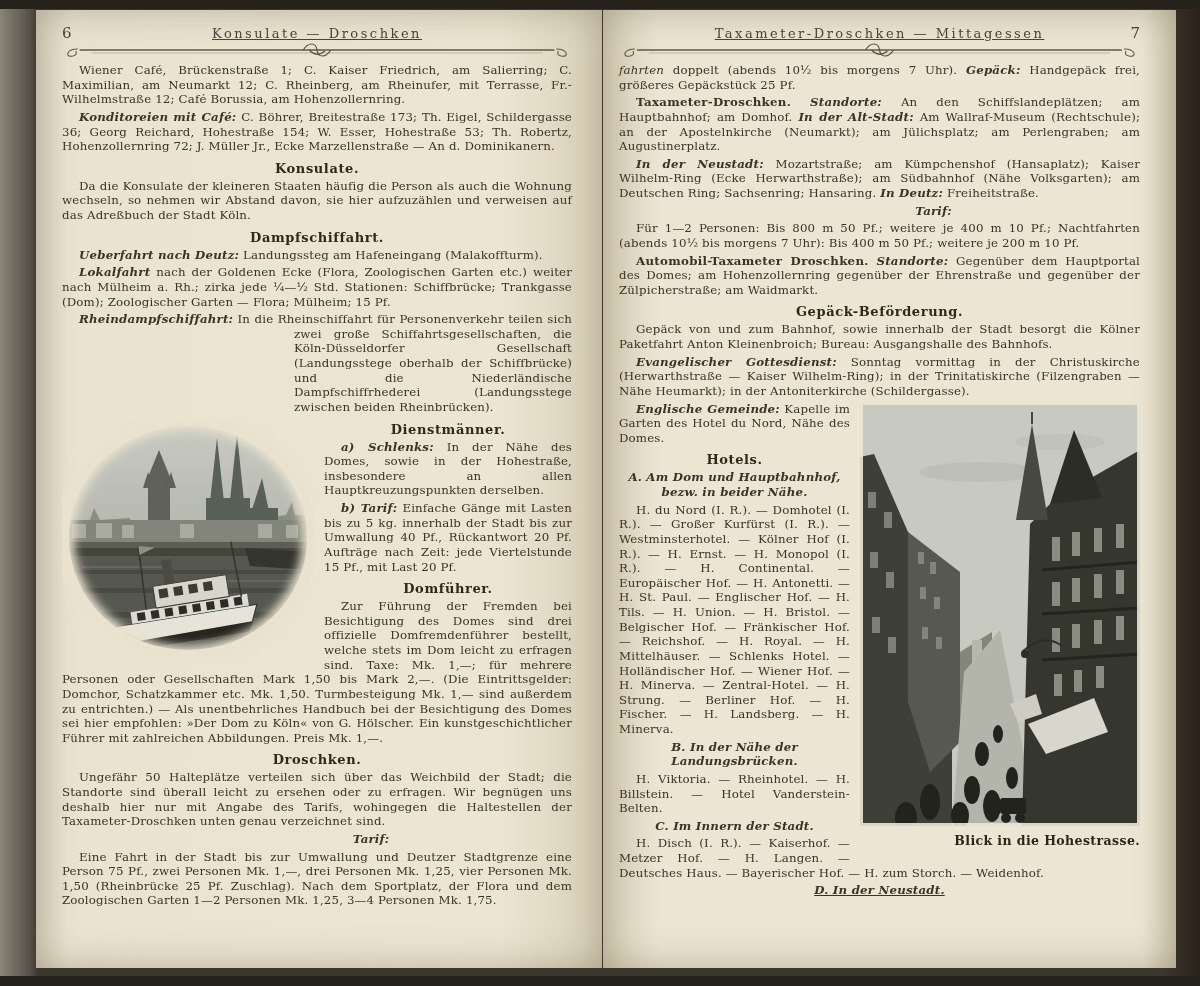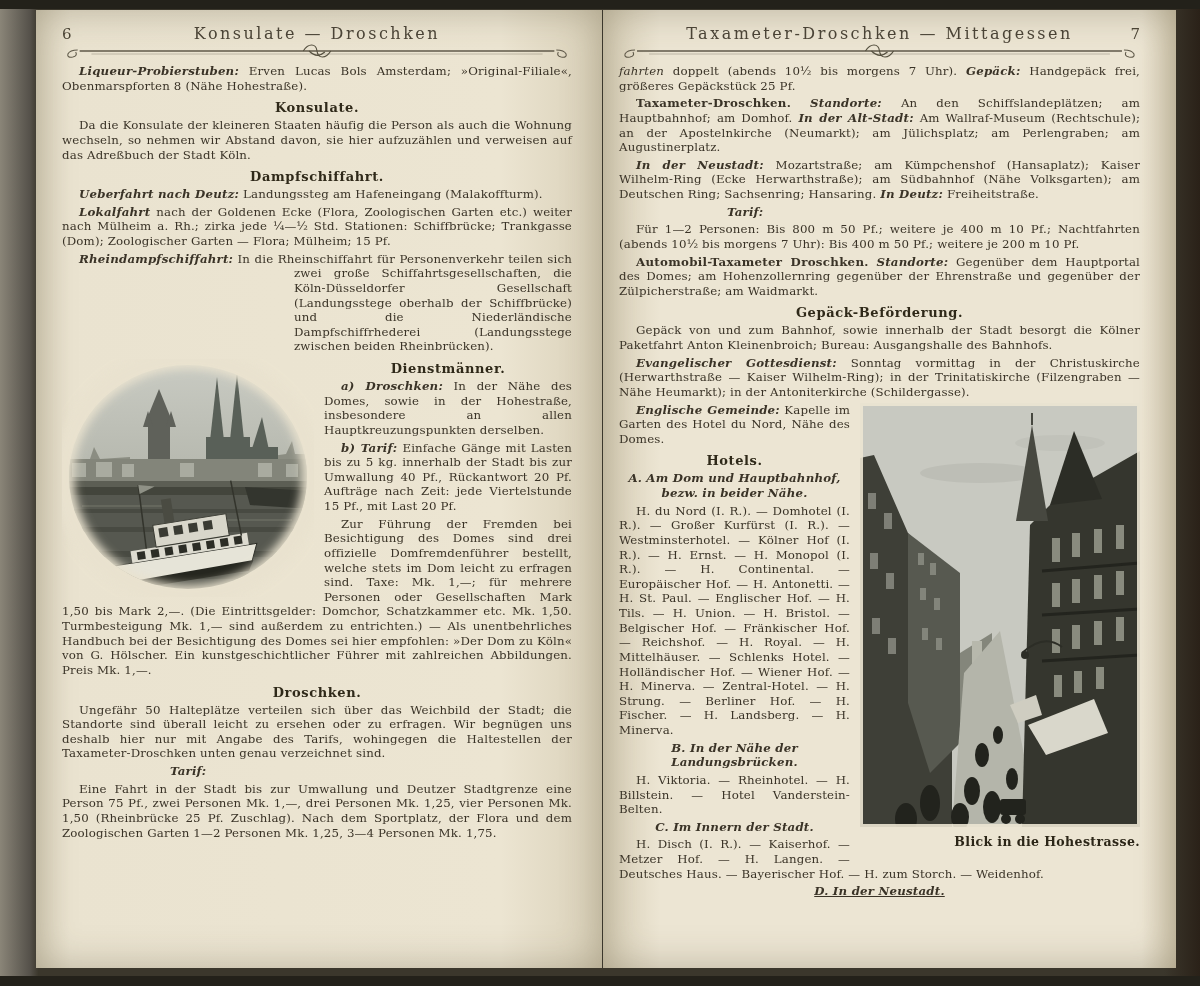--- a/index.html
+++ b/index.html
@@ -16,30 +16,30 @@
     box-shadow:inset 0 0 38px rgba(90,80,55,.35);
   }
   .page-left{left:36px;width:566px;background:linear-gradient(90deg,#ddd5bf 0%,#eae3d0 6%,#ece5d2 82%,#d9d0b8 100%);}
   .page-right{left:603px;width:573px;background:linear-gradient(90deg,#d8cfb7 0%,#ece5d3 10%,#ece5d3 94%,#d5cbb2 100%);}
   .page-inner{position:relative;height:100%;box-sizing:border-box;}
   .page-left .page-inner{padding:14px 30px 0 26px;}
   .page-right .page-inner{padding:14px 36px 0 16px;}
 
   .page-header{display:grid;grid-template-columns:46px 1fr 46px;align-items:baseline;margin-bottom:1px;}
   .page-num{font-size:15px;color:#4a4334;}
-  .page-title{text-align:center;font-size:16px;letter-spacing:2.5px;color:#4a4336;}
+  .page-title{text-align:center;font-size:13px;letter-spacing:2.5px;color:#4a4336;text-decoration:underline;}
   .rule{display:block;width:100%;height:16px;margin-bottom:4px;}
 
   p{margin:3px 0;font-size:11.8px;line-height:1.24;text-align:justify;letter-spacing:.15px;}
   p.ind{text-indent:17px;}
   .lbl{font-style:italic;font-weight:bold;letter-spacing:.2px;}
   .blbl{font-weight:bold;letter-spacing:.3px;}
   h2{margin:7px 0 3px;text-align:center;font-size:13px;letter-spacing:.6px;color:#2f2919;font-weight:bold;}
   .hang{padding-left:232px;text-indent:-215px;}
-  .tarif-line{margin-left:108px;text-align:left;font-style:italic;font-weight:bold;}
+  .tarif-line{margin-left:108px;text-align:center;font-style:italic;font-weight:bold;}
   .clear{clear:both;}
 
   .oval-photo{float:left;width:252px;height:238px;margin:2px 10px 2px 0;}
   .street-float{float:right;width:280px;margin:0 0 4px 10px;}
   .street-photo{display:block;width:280px;height:424px;}
   .photo-caption{text-align:right;font-weight:bold;font-size:12.5px;letter-spacing:.4px;margin-top:7px;color:#2c2618;}
 </style>
 </head>
 <body data-name="book-scan">
 
@@ -54,23 +54,24 @@
     <span></span>
   </div>
   <svg class="rule" viewBox="0 0 520 16" preserveAspectRatio="none" data-name="left-header-rule-ornament-icon">
     <path d="M16,6 q-8,0 -10,4 q-1,4 5,3 q5,-1 3,-5" fill="none" stroke="#5f5949" stroke-width="1.1"></path>
     <line x1="18" y1="7" x2="502" y2="7" stroke="#5f5949" stroke-width="1.3"></line>
     <line x1="30" y1="10" x2="490" y2="10" stroke="#5f5949" stroke-width="0.6" opacity="0.55"></line>
     <path d="M246,7 c5,-8 13,-8 14,0 c1,8 9,8 14,0 M252,7 q8,8 16,1" fill="none" stroke="#55503f" stroke-width="1.2"></path>
     <path d="M504,6 q8,0 10,4 q1,4 -5,3 q-5,-1 -3,-5" fill="none" stroke="#5f5949" stroke-width="1.1"></path>
   </svg>
 
-
-
-  <p class="ind" data-name="liqueur-paragraph"><i class="lbl" data-name="liqueur-label">Liqueur-Probierstuben:</i> <span data-name="liqueur-text">Erven Lucas Bols Amsterdam; »Original-Filiale«, Obenmarspforten 8 (Nähe Hohestraße).</span></p>
+  <p class="ind" data-name="cafes-paragraph">Wiener Café, Brückenstraße 1; C. Kaiser Friedrich, am Salierring; C. Maximilian, am Neumarkt 12; C. Rheinberg, am Rheinufer, mit Terrasse, Fr.-Wilhelmstraße 12; Café Borussia, am Hohenzollernring.</p>
+
+  <p class="ind" data-name="konditoreien-paragraph"><i class="lbl" data-name="konditoreien-label">Konditoreien mit Café:</i> <span data-name="konditoreien-text">C. Böhrer, Breitestraße 173; Th. Eigel, Schildergasse 36; Georg Reichard, Hohestraße 154; W. Esser, Hohestraße 53; Th. Robertz, Hohenzollernring 72; J. Müller Jr., Ecke Marzellenstraße — An d. Dominikanern.</span></p>
+
 
   <h2 data-name="konsulate-heading">Konsulate.</h2>
   <p class="ind" data-name="konsulate-paragraph">Da die Konsulate der kleineren Staaten häufig die Person als auch die Wohnung wechseln, so nehmen wir Abstand davon, sie hier aufzuzählen und verweisen auf das Adreßbuch der Stadt Köln.</p>
 
   <h2 data-name="dampfschiffahrt-heading">Dampfschiffahrt.</h2>
   <p class="ind" data-name="ueberfahrt-paragraph"><i class="lbl" data-name="ueberfahrt-label">Ueberfahrt nach Deutz:</i> <span data-name="ueberfahrt-text">Landungssteg am Hafeneingang (Malakoffturm).</span></p>
   <p class="ind" data-name="lokalfahrt-paragraph"><i class="lbl" data-name="lokalfahrt-label">Lokalfahrt</i> <span data-name="lokalfahrt-text">nach der Goldenen Ecke (Flora, Zoologischen Garten etc.) weiter nach Mülheim a. Rh.; zirka jede ¼—½ Std. Stationen: Schiffbrücke; Trankgasse (Dom); Zoologischer Garten — Flora; Mülheim; 15 Pf.</span></p>
   <p class="hang" data-name="rheindampf-paragraph"><i class="lbl" data-name="rheindampf-label">Rheindampfschiffahrt:</i> <span data-name="rheindampf-text">In die Rheinschiffahrt für Personenverkehr teilen sich zwei große Schiffahrtsgesellschaften, die Köln-Düsseldorfer Gesellschaft (Landungsstege oberhalb der Schiffbrücke) und die Niederländische Dampfschiffrhederei (Landungsstege zwischen beiden Rheinbrücken).</span></p>
 
   <svg class="oval-photo" viewBox="0 0 252 238" data-name="rhine-steamer-photo">
@@ -151,23 +152,24 @@
         <rect x="106" y="138" width="10" height="24" fill="#4a4b42"></rect>
         <line x1="86" y1="120" x2="84" y2="184" stroke="#33342c" stroke-width="1.5"></line>
         <line x1="178" y1="130" x2="180" y2="186" stroke="#33342c" stroke-width="1.5"></line>
         <polygon points="86,120 102,124 86,129" fill="#8f9186"></polygon>
       </g>
     </g>
     <ellipse cx="126" cy="118" rx="124" ry="118" fill="none" stroke="#e9e2cf" stroke-width="20" opacity="0.95" filter="url(#softblur)"></ellipse>
   </svg>
 
   <h2 data-name="dienstmaenner-heading">Dienstmänner.</h2>
-  <p class="ind" data-name="dienstmaenner-standorte-paragraph"><i class="lbl" data-name="dienstmaenner-standorte-label">a) Droschken:</i> <span data-name="dienstmaenner-standorte-text">In der Nähe des Domes, sowie in der Hohestraße, insbesondere an allen Hauptkreuzungspunkten derselben.</span></p>
+  <p class="ind" data-name="dienstmaenner-standorte-paragraph"><i class="lbl" data-name="dienstmaenner-standorte-label">a) Schlenks:</i> <span data-name="dienstmaenner-standorte-text">In der Nähe des Domes, sowie in der Hohestraße, insbesondere an allen Hauptkreuzungspunkten derselben.</span></p>
   <p class="ind" data-name="dienstmaenner-tarif-paragraph"><i class="lbl" data-name="dienstmaenner-tarif-label">b) Tarif:</i> <span data-name="dienstmaenner-tarif-text">Einfache Gänge mit Lasten bis zu 5 kg. innerhalb der Stadt bis zur Umwallung 40 Pf., Rückantwort 20 Pf. Aufträge nach Zeit: jede Viertelstunde 15 Pf., mit Last 20 Pf.</span></p>
 
+  <h2 data-name="domfuehrer-heading">Domführer.</h2>
   <p class="ind" data-name="domfuehrer-paragraph">Zur Führung der Fremden bei Besichtigung des Domes sind drei offizielle Domfremdenführer bestellt, welche stets im Dom leicht zu erfragen sind. Taxe: Mk. 1,—; für mehrere Personen oder Gesellschaften Mark 1,50 bis Mark 2,—. (Die Eintrittsgelder: Domchor, Schatzkammer etc. Mk. 1,50. Turmbesteigung Mk. 1,— sind außerdem zu entrichten.) — Als unentbehrliches Handbuch bei der Besichtigung des Domes sei hier empfohlen: »Der Dom zu Köln« von G. Hölscher. Ein kunstgeschichtlicher Führer mit zahlreichen Abbildungen. Preis Mk. 1,—.</p>
 
   <h2 class="clear" data-name="droschken-heading">Droschken.</h2>
   <p class="ind" data-name="droschken-paragraph">Ungefähr 50 Halteplätze verteilen sich über das Weichbild der Stadt; die Standorte sind überall leicht zu ersehen oder zu erfragen. Wir begnügen uns deshalb hier nur mit Angabe des Tarifs, wohingegen die Haltestellen der Taxameter-Droschken unten genau verzeichnet sind.</p>
   <p class="tarif-line" data-name="droschken-tarif-label">Tarif:</p>
   <p class="ind" data-name="droschken-tarif-paragraph">Eine Fahrt in der Stadt bis zur Umwallung und Deutzer Stadtgrenze eine Person 75 Pf., zwei Personen Mk. 1,—, drei Personen Mk. 1,25, vier Personen Mk. 1,50 (Rheinbrücke 25 Pf. Zuschlag). Nach dem Sportplatz, der Flora und dem Zoologischen Garten 1—2 Personen Mk. 1,25, 3—4 Personen Mk. 1,75.</p>
 
  </div>
 </div>
 

